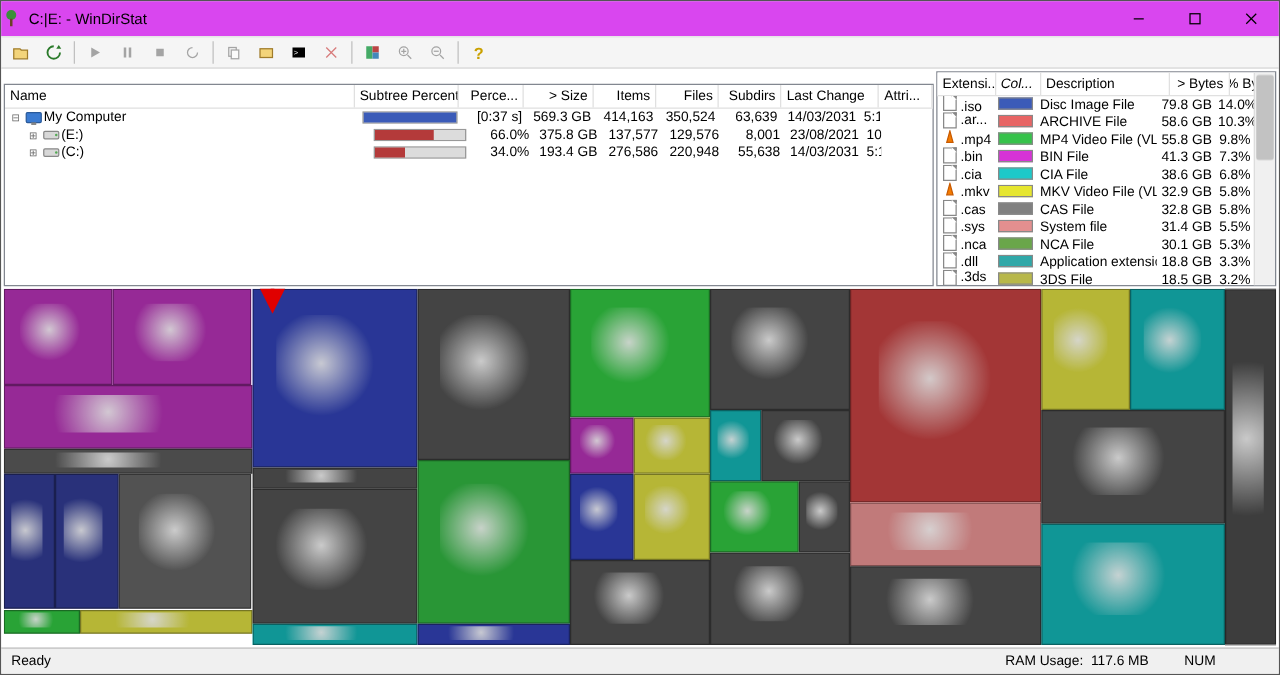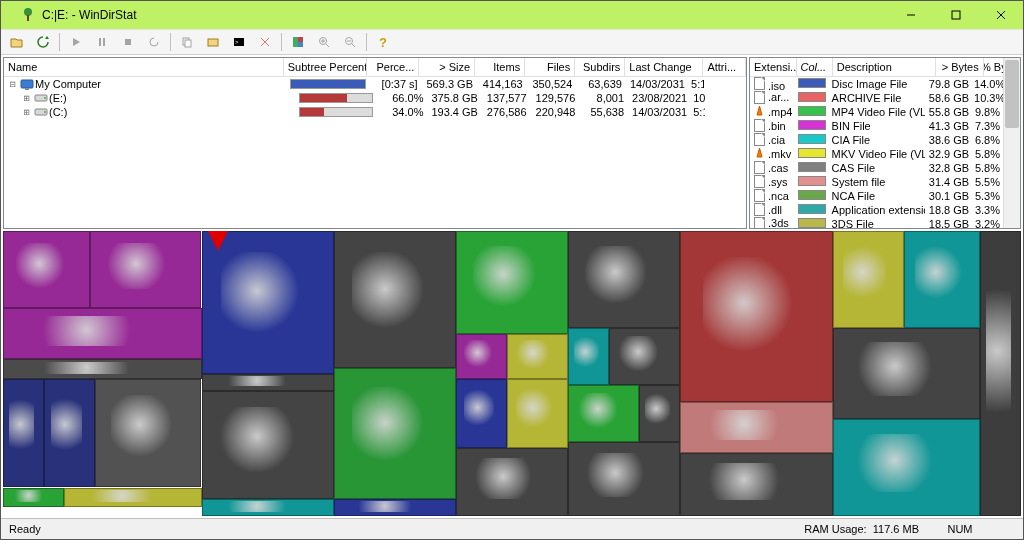--- a/index.html
+++ b/index.html
@@ -1,29 +1,29 @@
 <!DOCTYPE html>
 <html><head>
 <meta charset="utf-8">
 <style>
 html,body{margin:0;padding:0;font-family:"Segoe UI",Tahoma,sans-serif;font-size:11px;color:#000;background:#fff;overflow:hidden}
 .window{width:1024px;height:540px;border:1px solid #555;box-sizing:border-box;display:flex;flex-direction:column;background:#f0f0f0;position:relative}
-.titlebar{height:28px;display:flex;align-items:center;background:#bef264;padding-left:19px}
+.titlebar{height:28px;display:flex;align-items:center;background:#d946ef;padding-left:0}
 .titlebar .app-icon{width:16px;height:16px;margin-right:6px;display:inline-block}
 .titlebar .title{flex:1;font-size:12px}
 .winbtns{display:flex}
 .winbtn{width:45px;height:28px;display:flex;align-items:center;justify-content:center;font-family:Arial}
 .menubar{height:19px;display:flex;align-items:center;padding:0 4px;background:#fff;font-size:11px;gap:2px}
 .menubar span{padding:1px 6px}
 .toolbar{height:24px;display:flex;align-items:center;padding:0 4px;background:#f5f5f5;border-top:1px solid #e3e3e3;border-bottom:1px solid #d0d0d0;gap:2px}
 .tbtn{width:22px;height:20px;display:flex;align-items:center;justify-content:center;border:1px solid transparent;border-radius:2px}
 .tsep{width:1px;height:18px;background:#c0c0c0;margin:0 2px}
 .work{flex:1;display:flex;flex-direction:column;background:#fff;min-height:0}
 .lists{height:176px;display:flex;min-height:0}
-.tree-panel{flex:1;border:1px solid #828790;margin:2px 1px 2px 2px;background:#fff;display:flex;flex-direction:column;min-width:0}
+.tree-panel{flex:1;border:1px solid #828790;margin:12px 1px 2px 2px;background:#fff;display:flex;flex-direction:column;min-width:0}
 .ext-panel{width:270px;border:1px solid #828790;margin:2px 2px 2px 1px;background:#fff;display:flex;flex-direction:column}
 .hdr{height:18px;display:flex;background:#fff;border-bottom:1px solid #e0e0e0;font-size:11px}
 .hdr div{display:flex;align-items:center;padding:0 4px;border-right:1px solid #e0e0e0;overflow:hidden;white-space:nowrap}
 .rows{overflow-y:auto;flex:1}
 .row{height:14px;display:flex;align-items:center;font-size:11px}
 .row>div{padding:0 4px;overflow:hidden;white-space:nowrap}
 .ar{justify-content:flex-end;text-align:right}
 .treecell{display:flex;align-items:center;gap:3px}
 .exp{width:9px;height:9px;display:inline-flex;align-items:center;justify-content:center;font-size:8px;color:#666}
 .dico{width:12px;height:10px;display:inline-block}

